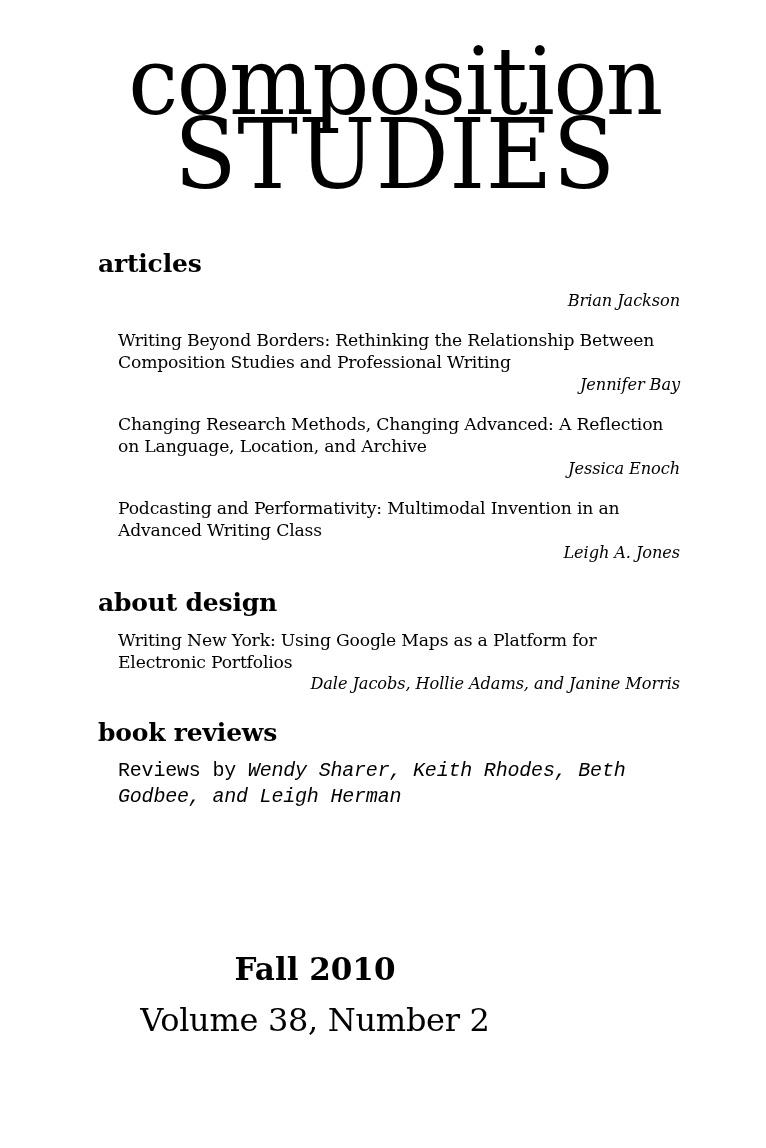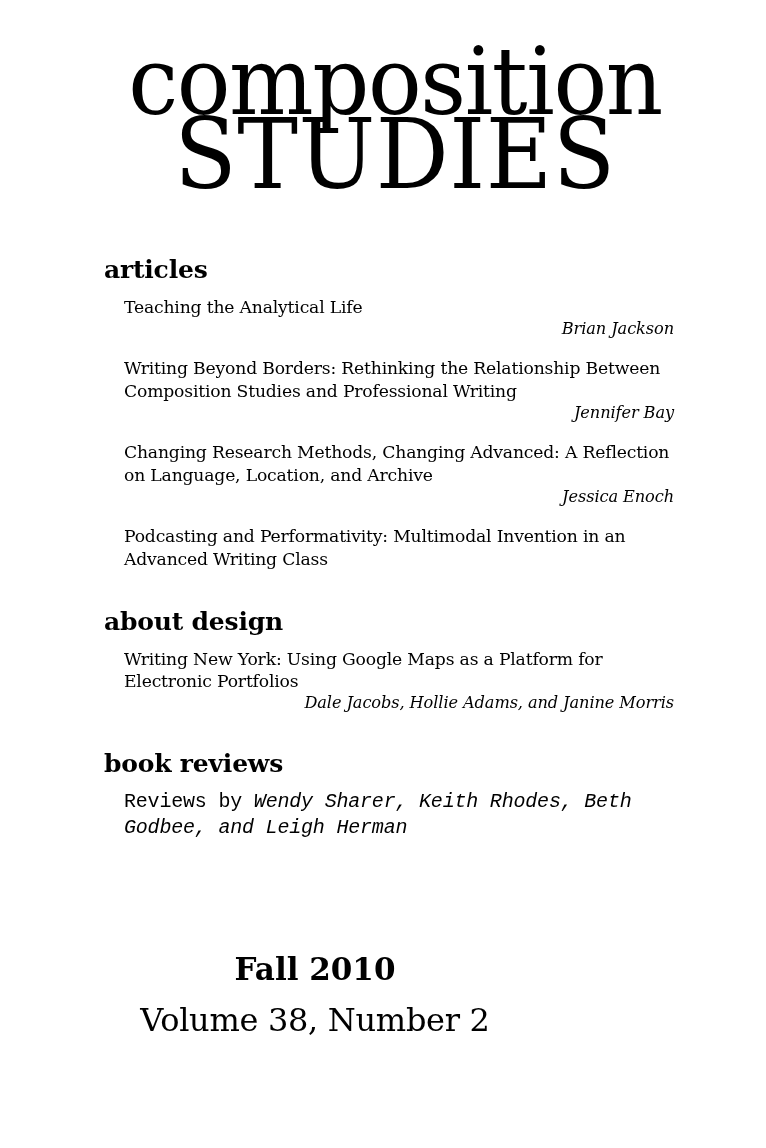--- a/index.html
+++ b/index.html
@@ -55,21 +55,21 @@
 
   
   .contents {
     position: absolute;
     left: 0;
     top: 240px;
     width: 766px;
   }
 
   .section {
-    margin: 6px;
+    margin: 0;
   }
   .section-heading {
     font-family: "DejaVu Serif", "Liberation Serif", serif;
     font-weight: 700;
     font-size: 25px;
     line-height: 1.1;
     padding-left: 98px;
     letter-spacing: -0.2px;
   }
   .section-articles   { padding-top: 10px; }
@@ -152,36 +152,36 @@
     <div class="masthead-line2">STUDIES</div>
   </div>
 
   <div class="contents">
 
     <div class="section section-articles">
       <div class="section-heading">articles</div>
       <div class="entries">
 
         <div class="entry">
-          <div class="entry-title">Teaching the Analytical Life</div>
           <div class="entry-authors">Brian Jackson</div>
         </div>
 
         <div class="entry">
           <div class="entry-title">Writing Beyond Borders: Rethinking the Relationship Between Composition Studies and Professional Writing</div>
           <div class="entry-authors">Jennifer Bay</div>
         </div>
 
         <div class="entry">
           <div class="entry-title">Changing Research Methods, Changing Advanced: A Reflection on Language, Location, and Archive</div>
           <div class="entry-authors">Jessica Enoch</div>
         </div>
 
         <div class="entry">
           <div class="entry-title">Podcasting and Performativity: Multimodal Invention in an Advanced Writing Class</div>
+          <div class="entry-authors">Leigh A. Jones</div>
         </div>
 
 
       </div>
     </div>
 
     <div class="group-gap-articles"></div>
 
     <div class="section section-course">
       <div class="section-heading">about design</div>

